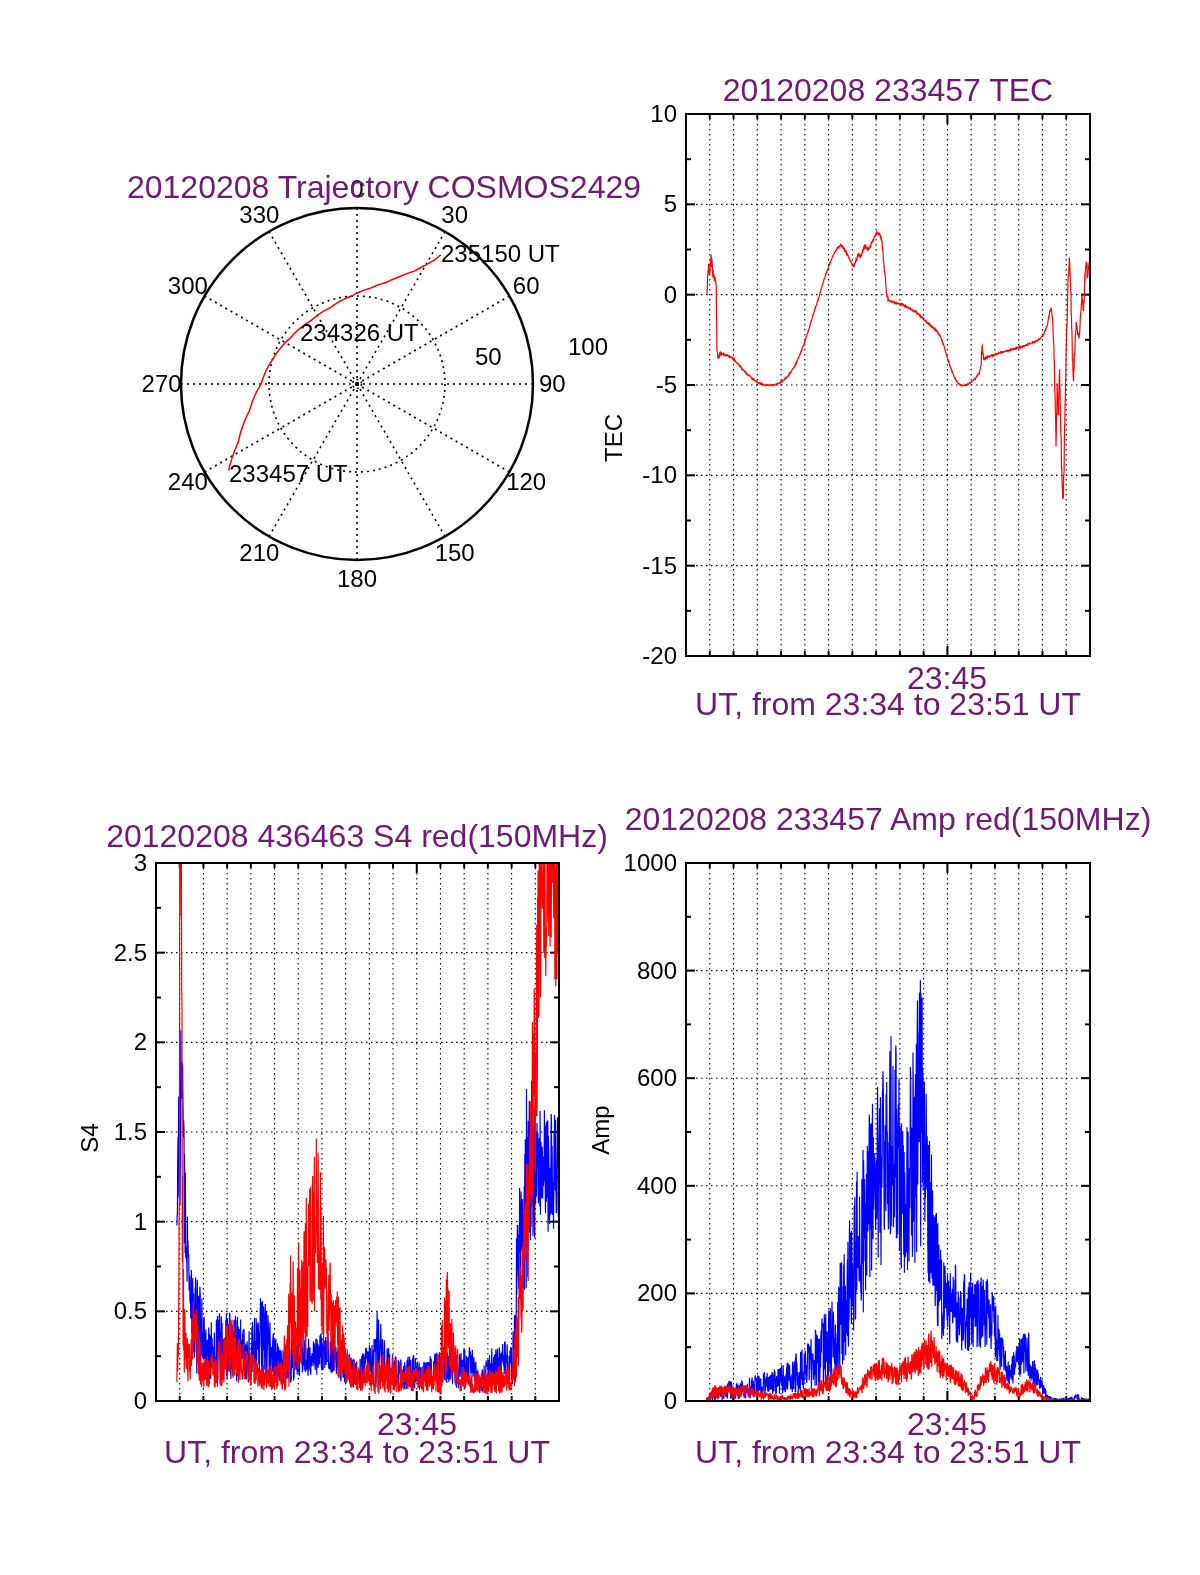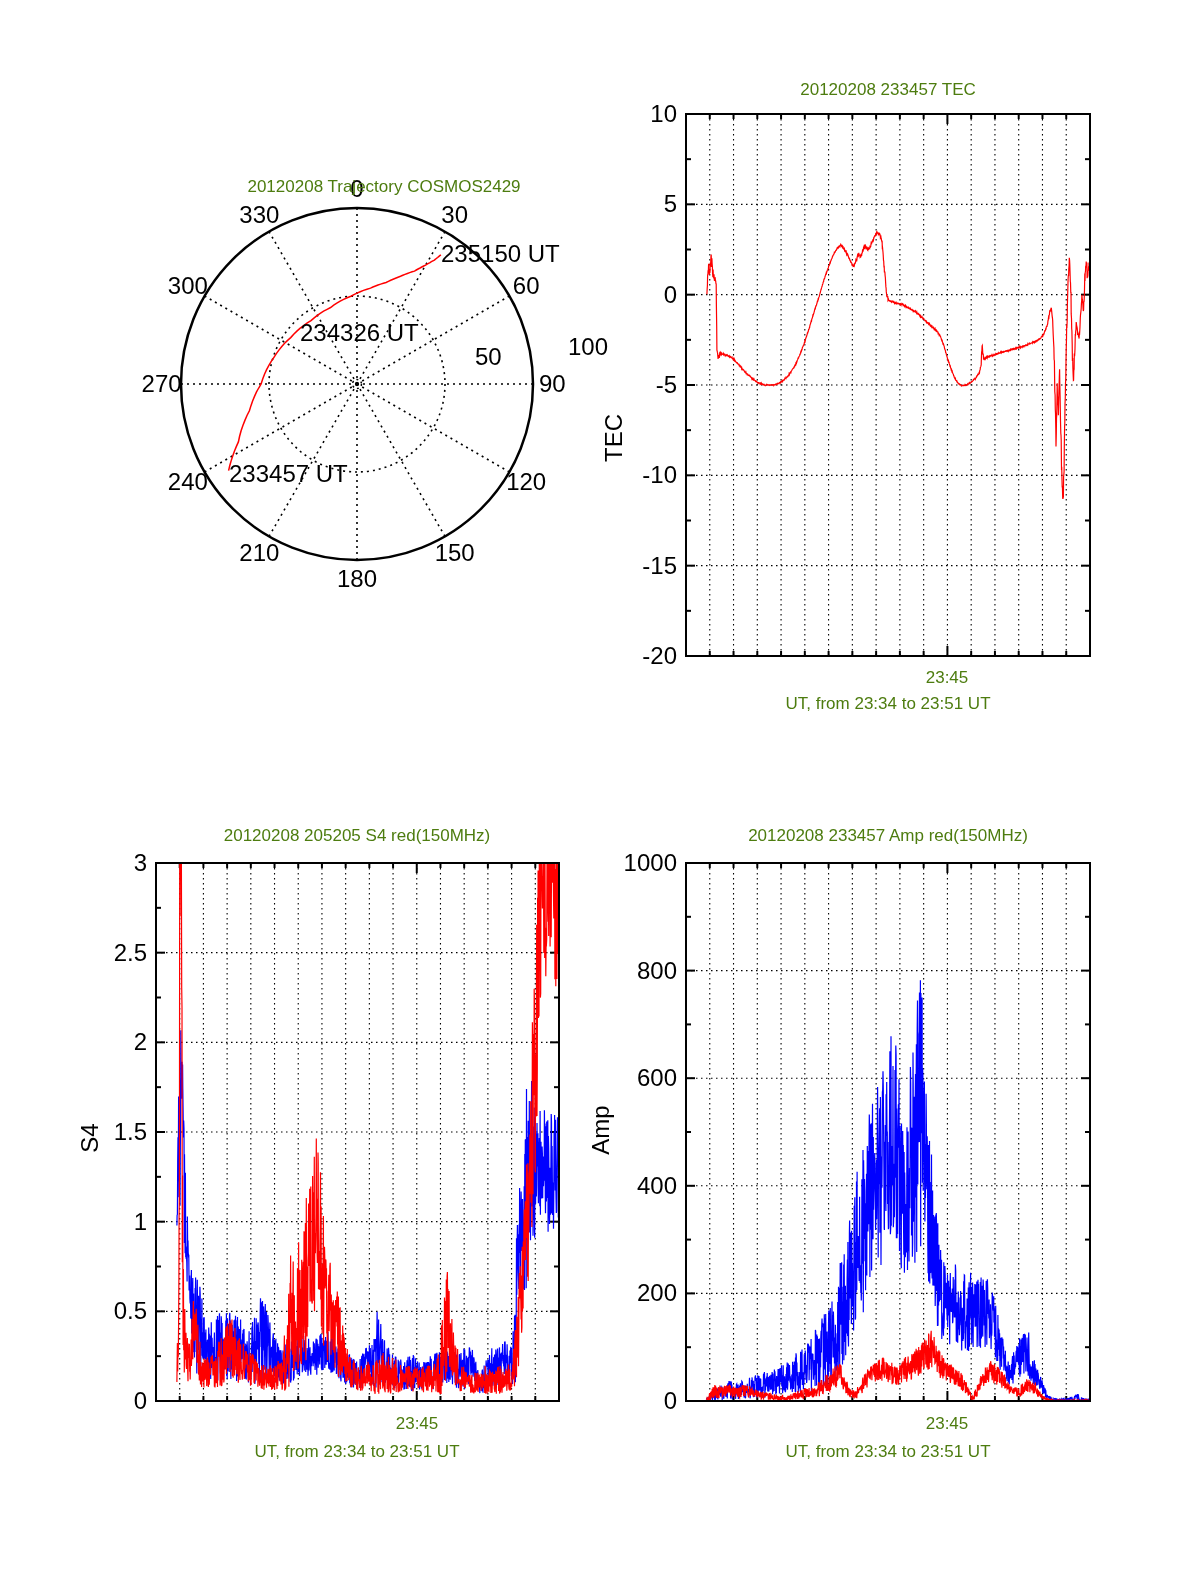--- a/index.html
+++ b/index.html
@@ -2,21 +2,21 @@
 <html><head>
 <meta charset="utf-8">
 <style>
   html,body{margin:0;padding:0;}
   body{
     width:1200px;height:1575px;position:relative;background:#ffffff;
     font-family:"Liberation Sans", sans-serif;
   }
   #chart-svg{position:absolute;left:0;top:0;}
   .ov{
-    position:absolute;color:#4d7c0f;font-size:17px;line-height:26px;
+    position:absolute;color:#701a75;font-size:32px;line-height:26px;
     white-space:nowrap;transform:translateX(-50%);
   }
   .vlab{
     position:absolute;color:#000;font-size:24px;line-height:26px;
     white-space:nowrap;transform:translate(-50%,-50%) rotate(-90deg);
   }
 </style>
 </head>
 <body>
 
@@ -335,21 +335,21 @@
     </g>
   </svg>
 
 <div class="ov" style="left:360px;top:174px;margin-left:24px;">20120208 Trajectory COSMOS2429</div>
 
 <div class="ov" style="left:888px;top:77px;">20120208 233457 TEC</div>
 <div class="vlab" style="left:614px;top:438px;">TEC</div>
 <div class="ov" style="left:947px;top:665px;">23:45</div>
 <div class="ov" style="left:888px;top:691px;">UT, from 23:34 to 23:51 UT</div>
 
-<div class="ov" style="left:357px;top:823px;">20120208 205205 S4 red(150MHz)</div>
+<div class="ov" style="left:357px;top:823px;">20120208 436463 S4 red(150MHz)</div>
 <div class="vlab" style="left:90px;top:1138px;">S4</div>
 <div class="ov" style="left:417px;top:1411px;">23:45</div>
 <div class="ov" style="left:357px;top:1439px;">UT, from 23:34 to 23:51 UT</div>
 
-<div class="ov" style="left:888px;top:823px;">20120208 233457 Amp red(150MHz)</div>
+<div class="ov" style="left:888px;top:806px;">20120208 233457 Amp red(150MHz)</div>
 <div class="vlab" style="left:601px;top:1130px;">Amp</div>
 <div class="ov" style="left:947px;top:1411px;">23:45</div>
 <div class="ov" style="left:888px;top:1439px;">UT, from 23:34 to 23:51 UT</div>
 
 </body></html>

